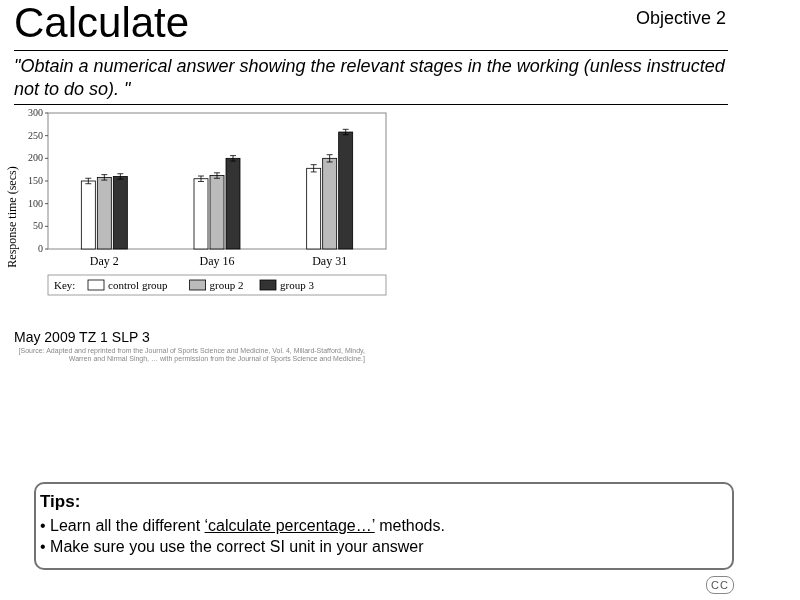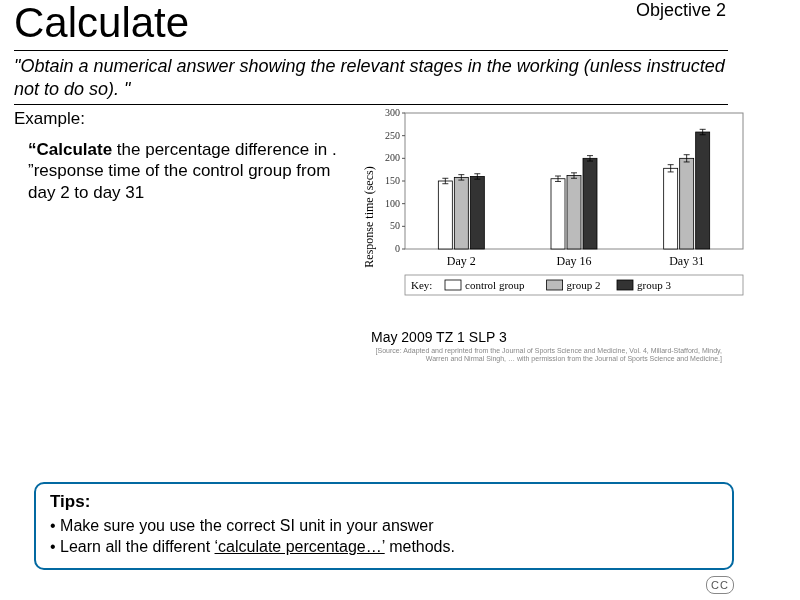--- a/index.html
+++ b/index.html
@@ -1,60 +1,54 @@
 <!DOCTYPE html>
 <html><head>
 <meta charset="utf-8">
 <style>
   * { box-sizing: border-box; margin: 0; padding: 0; }
   html, body { width: 800px; height: 600px; font-family: Arial, sans-serif; background: #fff; color: #000; overflow: hidden; }
   .page { position: relative; width: 742px; height: 600px; padding: 0 14px; }
   .header-row { display: flex; justify-content: space-between; align-items: flex-start; }
   .title { font-size: 42px; font-weight: 400; line-height: 1; padding-top: 2px; }
-  .objective { font-size: 18px; padding-top: 0; padding-right: 2px; }
+  .objective { font-size: 18px; padding-top: 8px; padding-right: 2px; }
   .quote-box { border: 1px solid #000; border-left: none; border-right: none; padding: 4px 0; margin-top: 6px; }
   .quote { font-style: italic; font-size: 18px; line-height: 1.25; }
   .example-row { display: flex; margin-top: 2px; }
   .example-left { width: 50%; padding-right: 10px; }
   .example-label { font-size: 17px; margin-top: 2px; margin-bottom: 10px; }
   .example-text { font-size: 17px; line-height: 1.25; padding-left: 14px; }
   .bold { font-weight: bold; }
   .example-right { width: 50%; position: relative; }
   .chart-wrap { position: relative; width: 380px; height: 220px; }
   .ylabel { position: absolute; left: -2px; top: 50%; transform: translate(-50%,-50%) rotate(-90deg); font-size: 12px; font-family: 'Times New Roman', serif; white-space: nowrap; }
   svg.chart { display: block; }
   .chart-caption { text-align: left; font-size: 14px; margin-top: 2px; padding-right: 6px; }
   .tiny-source { font-size: 7px; color: #888; text-align: right; line-height: 1.1; padding-right: 6px; margin-top: 2px; }
-  .tips-box { position: absolute; left: 34px; bottom: 30px; width: 700px; border: 2px solid #0369a1; border-radius: 10px; padding: 8px 14px 10px; }
+  .tips-box { position: absolute; left: 34px; bottom: 30px; width: 700px; border: 2px solid #737373; border-radius: 10px; padding: 8px 4px 10px; }
   .tips-title { font-weight: bold; font-size: 17px; color: #000; margin-bottom: 4px; }
   .tips-list { font-size: 16px; line-height: 1.3; }
   .tips-list .u { text-decoration: underline; }
   .cc-badge { position: absolute; right: 8px; bottom: 6px; border: 1px solid #888; border-radius: 8px; font-size: 11px; padding: 2px 4px; color: #555; letter-spacing: 1px; }
 </style>
 </head>
 <body>
 
 <div class="page">
 
   <div class="header-row">
     <div class="title">Calculate</div>
     <div class="objective">Objective 2</div>
   </div>
 
   <div class="quote-box">
     <div class="quote">"Obtain a numerical answer showing the relevant stages in the working (unless instructed not to do so). "</div>
   </div>
 
   <div class="example-row">
-    <div class="example-left">
-      <div class="example-label">Example:</div>
-      <div class="example-text">
-        <span class="bold">“Calculate</span><span> the percentage difference in . ”response time of the control group from day 2 to day 31</span>
-      </div>
-    </div>
 
     <div class="example-right">
       <div class="chart-wrap">
         <div class="ylabel">Response time (secs)</div>
         <svg class="chart" id="chart-svg" width="380" height="220">
             <rect x="34" y="6" width="338" height="136" fill="none" stroke="#888" stroke-width="1"></rect>
             <line x1="31" y1="142" x2="34" y2="142" stroke="#555"></line>
             <text x="29" y="145" text-anchor="end" font-size="10" font-family="Times New Roman" fill="#333">0</text>
             <line x1="31" y1="119.33333333333334" x2="34" y2="119.33333333333334" stroke="#555"></line>
             <text x="29" y="122.33333333333334" text-anchor="end" font-size="10" font-family="Times New Roman" fill="#333">50</text>
@@ -118,20 +112,20 @@
           </svg>
       </div>
       <div class="chart-caption">May 2009 TZ 1 SLP 3</div>
       <div class="tiny-source">[Source: Adapted and reprinted from the Journal of Sports Science and Medicine, Vol. 4, Millard-Stafford, Mindy, Warren and Nirmal Singh, … with permission from the Journal of Sports Science and Medicine.]</div>
     </div>
   </div>
 
   <div class="tips-box">
     <div class="tips-title">Tips:</div>
     <div class="tips-list" id="tips-list">
+        <div> • Learn all the different <span class="u">‘calculate percentage…’</span> methods.</div>
         <div> • Make sure you use the correct SI unit in your answer</div>
-        <div> • Learn all the different <span class="u">‘calculate percentage…’</span> methods.</div>
       </div>
   </div>
 
   <div class="cc-badge">CC</div>
 
 </div>
 
 </body></html>

